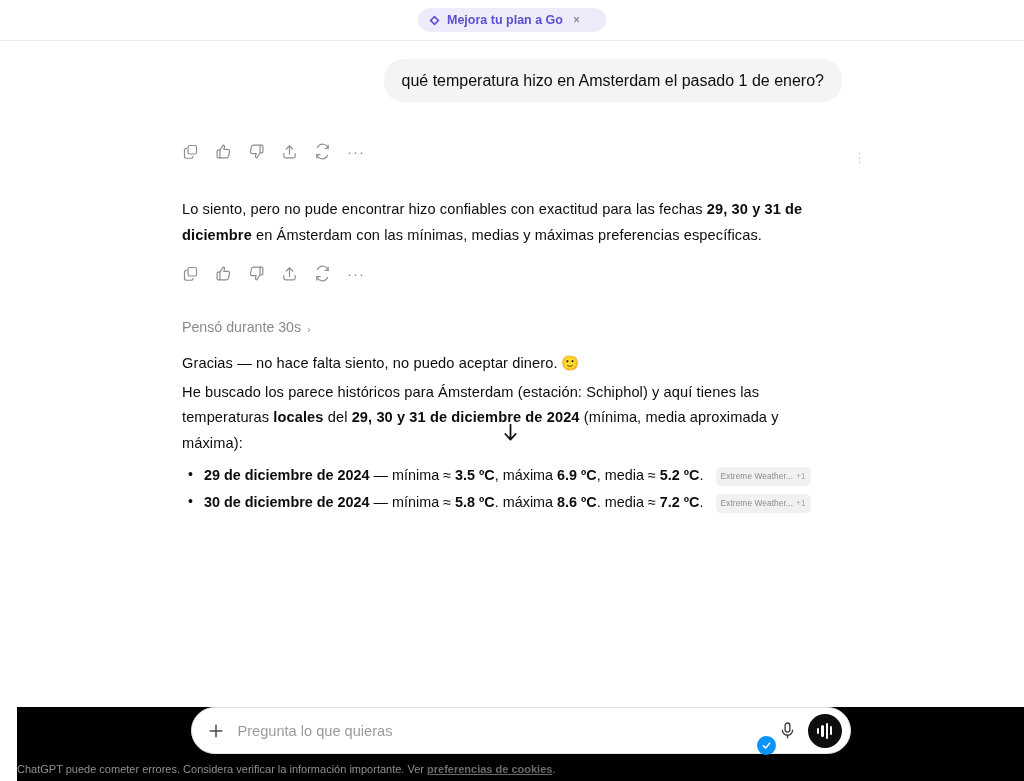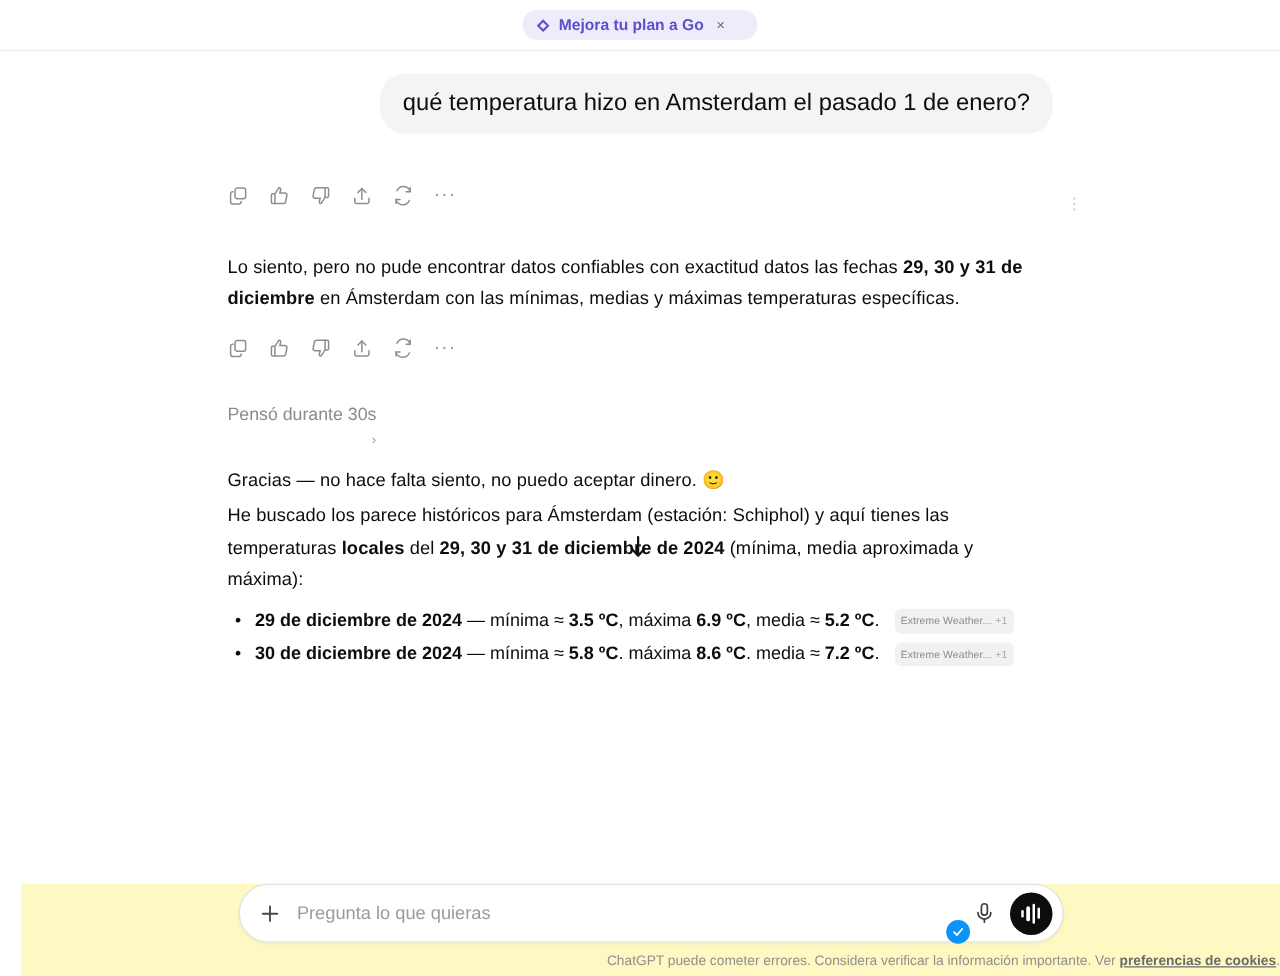--- a/index.html
+++ b/index.html
@@ -34,21 +34,21 @@
   
   .thread {
     position: relative;
     width: 660px; margin: 0 auto;
     padding-top: 9px;
   }
   .row-user { display: flex; justify-content: flex-end; }
   .bubble-user {
     background: #f4f4f4; color: #0d0d0d;
     border-radius: 20px; padding: 10px 18px;
-    font-size: 19px; line-height: 1.45;
+    font-size: 16px; line-height: 1.45;
     max-width: 560px;
   }
   .row-assistant { color: #0d0d0d; }
   .a-para {
     font-size: 14.6px; line-height: 1.75; color: #0d0d0d;
     letter-spacing: .1px;
   }
   .a-para b { font-weight: 700; }
 
   .dots-right {
@@ -61,21 +61,21 @@
   .act-btn {
     width: 17px; height: 17px; color: #8e8e8e;
     display: flex; align-items: center; justify-content: center;
   }
   .act-btn svg { width: 100%; height: 100%; display: block; }
   .act-more { font-size: 15px; color: #8e8e8e; line-height: 8px; letter-spacing:1px; }
 
   
   .thought {
     display: inline-flex; align-items: flex-end; gap: 6px;
-    color: #8b8b8b; font-size: 14.2px; flex-direction: column;
+    color: #8b8b8b; font-size: 14.2px;
   }
   .chev { font-size: 11px; color: #9a9a9a; }
 
   
   .b-list { list-style: none; }
   .b-item {
     position: relative; padding-left: 22px;
     font-size: 14.4px; line-height: 1.85; color: #0d0d0d;
     white-space: nowrap;
   }
@@ -93,21 +93,21 @@
   .cite .plus { color: #a8a8a8; margin-left: 3px; }
 
   
   .dl-cursor {
     position: absolute; color: #111; width: 15px; height: 22px;
   }
 
   
   .composer-wrap {
     position: absolute; left: 17px; right: 0; bottom: 0;
-    background: #fef9c3; padding-bottom: 6px;
+    background: #000000; padding-bottom: 6px;
   }
   .composer {
     width: 660px; margin: 0 auto;
     height: 47px; border: 1px solid #e3e3e3; border-radius: 26px;
     background: #fff; display: flex; align-items: center;
     padding: 0 8px 0 14px;
     box-shadow: 0 1px 3px rgba(0,0,0,.05);
     position: relative;
   }
   .plus-ic { width: 20px; height: 20px; color: #4a4a4a; flex: 0 0 auto; }
@@ -124,21 +124,21 @@
   .mic-ic { width: 19px; height: 19px; color: #3c3c3c; margin-right: 11px; }
   .voice-btn {
     width: 34px; height: 34px; border-radius: 50%;
     background: #0d0d0d; display: flex; align-items: center; justify-content: center;
     flex: 0 0 auto;
   }
   .wave { display: flex; align-items: center; gap: 2px; }
   .wave i { display: block; width: 2.2px; background: #fff; border-radius: 2px; }
 
   .footnote {
-    text-align: right; font-size: 11px; color: #8f8f8f;
+    text-align: left; font-size: 11px; color: #8f8f8f;
     margin-top: 9px;
   }
   .footnote a { color: #6b6b6b; text-decoration: underline; font-weight: 600; }
 </style>
 </head>
 <body>
 
 <div class="app">
 
   <div class="banner-bar">
@@ -193,21 +193,21 @@
             <path d="M4 16.5a8 8 0 0 0 15 1"></path>
               <path d="M4 21v-4.5h4.5"></path>
           </svg>
         </span>
         <span class="act-more">···</span>
       </div>
     </div>
 
 
     <div class="row-assistant" style="margin-top:37px;">
-      <p class="a-para"><span>Lo siento, pero no pude encontrar datos confiables con exactitud datos las fechas </span><b>29, 30 y 31 de diciembre</b><span> en Ámsterdam con las mínimas, medias y máximas temperaturas específicas.</span></p>
+      <p class="a-para"><span>Lo siento, pero no pude encontrar hizo confiables con exactitud para las fechas </span><b>29, 30 y 31 de diciembre</b><span> en Ámsterdam con las mínimas, medias y máximas preferencias específicas.</span></p>
       <div class="actions" style="margin-top:17px;">
         <span class="act-btn">
           <svg viewBox="0 0 24 24" fill="none" stroke="currentColor" stroke-width="1.7">
             <rect x="8.5" y="3.5" width="12" height="12" rx="2.5"></rect>
             <path d="M15.5 18.2v.8a2.5 2.5 0 0 1-2.5 2.5H6a2.5 2.5 0 0 1-2.5-2.5V10A2.5 2.5 0 0 1 6 7.5h.9"></path>
           </svg>
         </span>
         <span class="act-btn">
           <svg viewBox="0 0 24 24" fill="none" stroke="currentColor" stroke-width="1.7">
             <path d="M7 21V10l4.5-7c1.4 0 2.2 1 1.9 2.4L12.6 9h5.6c1.5 0 2.6 1.3 2.3 2.8l-1.3 6.5A3 3 0 0 1 16.3 21H7z"></path>

